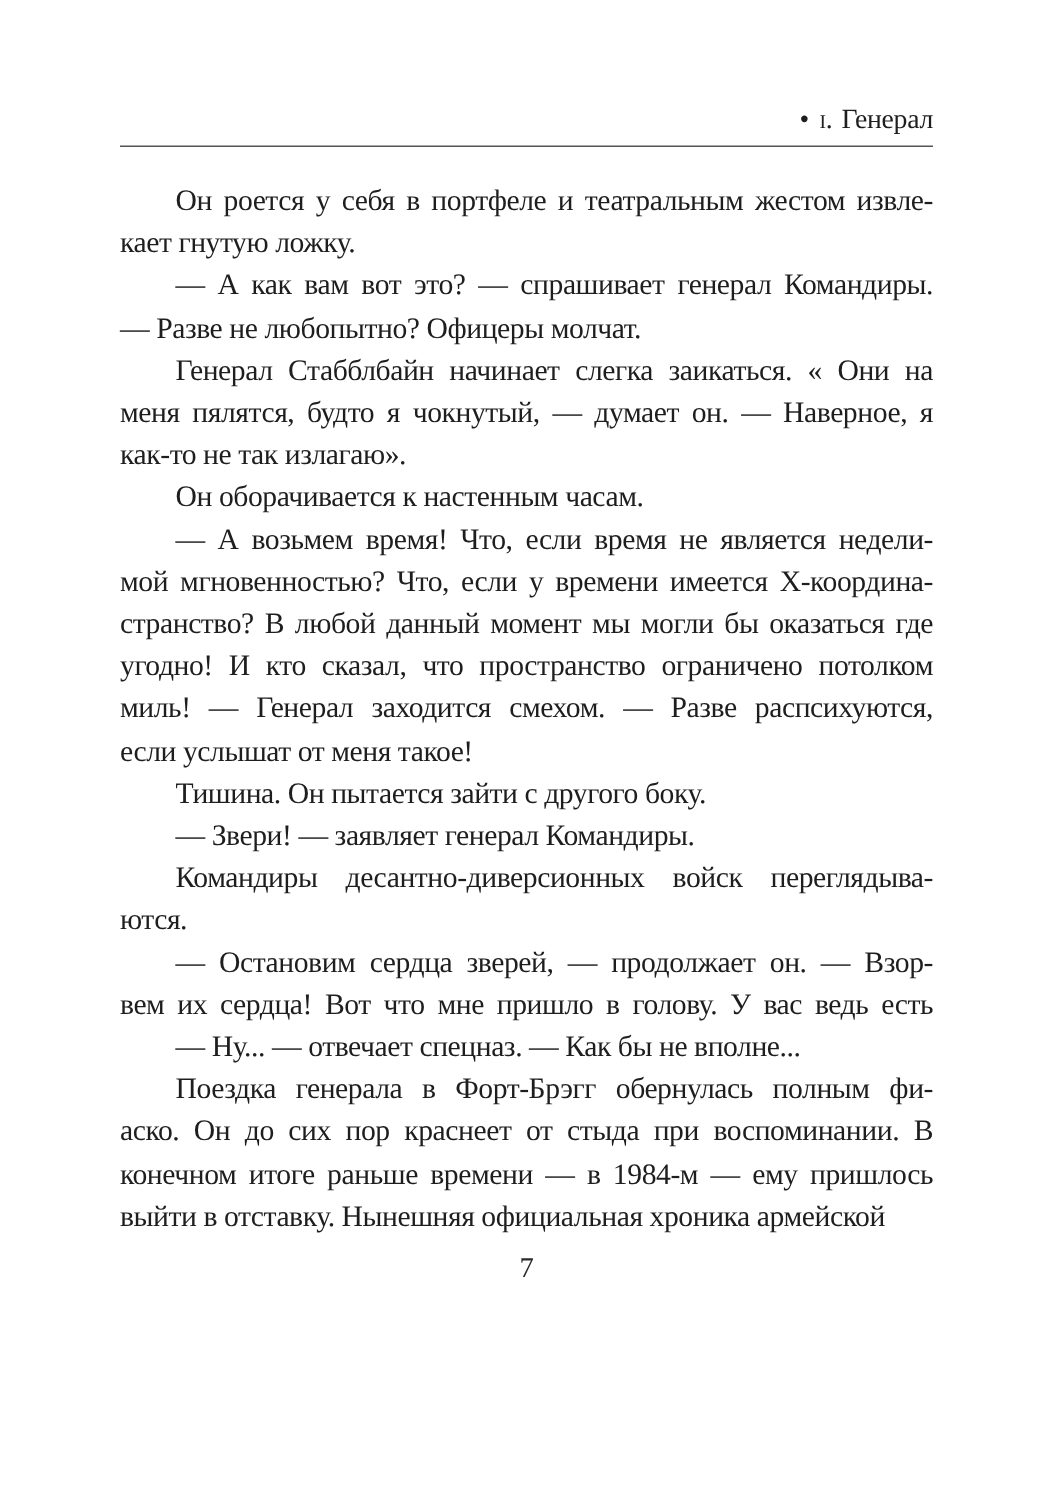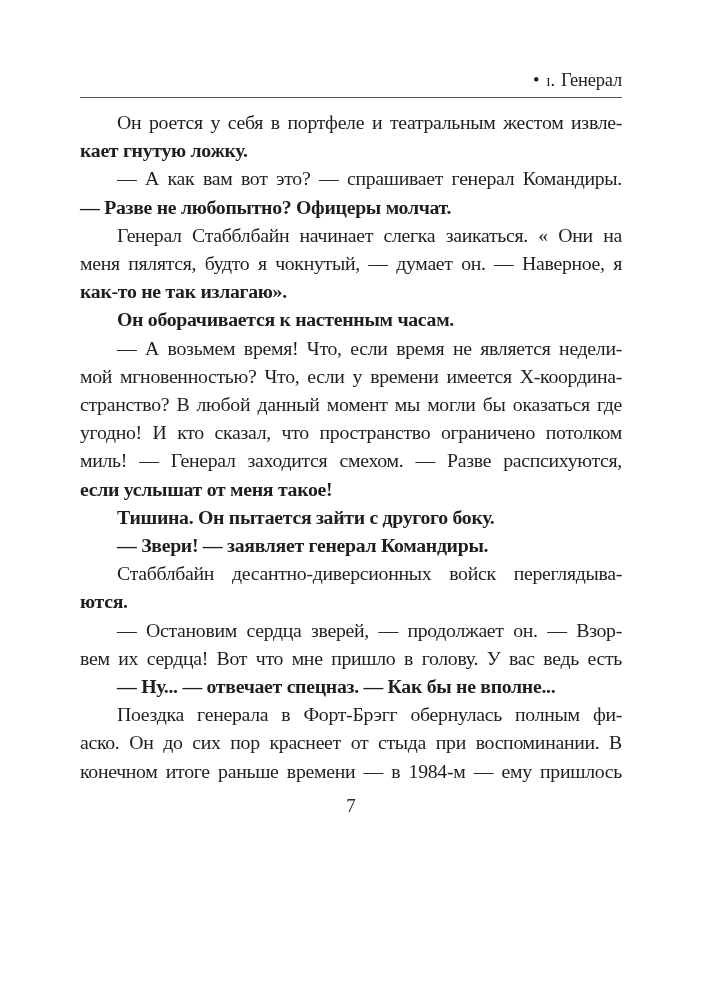--- a/index.html
+++ b/index.html
@@ -29,31 +29,31 @@
   .running-head .chapnum {
     font-variant: small-caps;
     margin-right: 6px;
   }
   .rule {
     height: 0;
     border-top: 1.7px solid #555555;
     margin-top: 6px;
   }
   .body-text {
-    margin-top: 10px;
+    margin-top: 22px;
     font-size: 19.8px;
     line-height: 28.2px;
     letter-spacing: -0.3px;
   }
   .para { margin: 0; }
   .line {
     text-align: justify;
     text-align-last: justify;
   }
-  .line.last { text-align-last: left; font-weight: bold; }
+  .line.last { text-align-last: left; }
   .line.first { text-indent: 37px; }
   .page-number {
     margin-top: 10px;
     text-align: center;
     font-size: 19px;
     color: #2a2a2a;
   }
 </style>
 </head>
 <body>
@@ -91,32 +91,33 @@
         <div class="line">миль! — Генерал заходится смехом. — Разве распсихуются,</div>
         <div class="line last">если услышат от меня такое!</div>
       </div>
       <div class="para">
         <div class="line first last">Тишина. Он пытается зайти с другого боку.</div>
       </div>
       <div class="para">
         <div class="line first last">— Звери! — заявляет генерал Командиры.</div>
       </div>
       <div class="para">
-        <div class="line first">Стабблбайн десантно-диверсионных войск переглядыва-</div>
+        <div class="line first">Командиры десантно-диверсионных войск переглядыва-</div>
         <div class="line last">ются.</div>
       </div>
       <div class="para">
         <div class="line first">— Остановим сердца зверей, — продолжает он. — Взор-</div>
         <div class="line">вем их сердца! Вот что мне пришло в голову. У вас ведь есть</div>
       </div>
       <div class="para">
         <div class="line first last">— Ну... — отвечает спецназ. — Как бы не вполне...</div>
       </div>
       <div class="para">
         <div class="line first">Поездка генерала в Форт-Брэгг обернулась полным фи-</div>
         <div class="line">аско. Он до сих пор краснеет от стыда при воспоминании. В</div>
         <div class="line">конечном итоге раньше времени — в 1984-м — ему пришлось</div>
+        <div class="line last">выйти в отставку. Нынешняя официальная хроника армейской</div>
       </div>
     </main>
 
   <div class="page-number">7</div>
 
 </div>
 
 </body></html>

